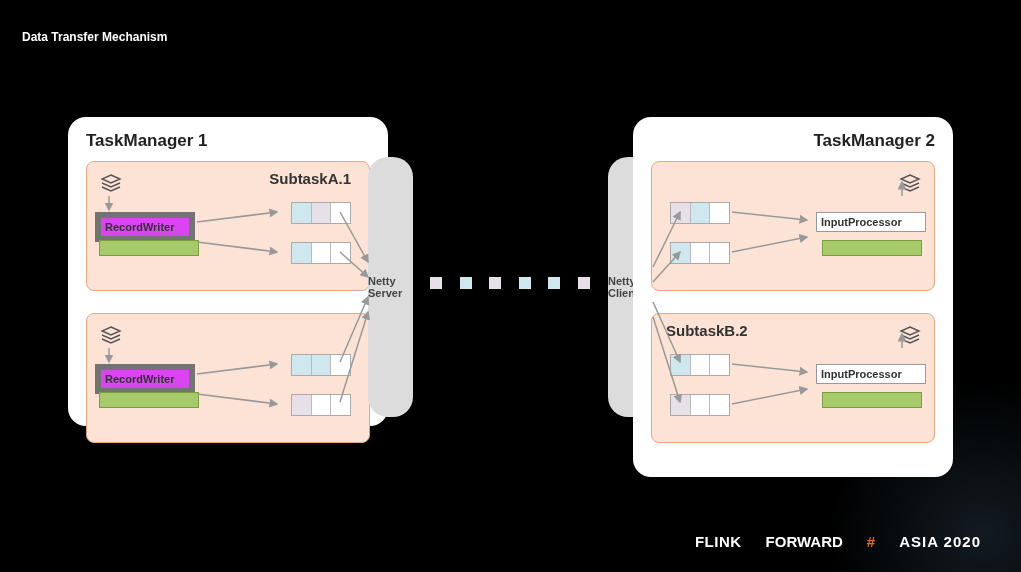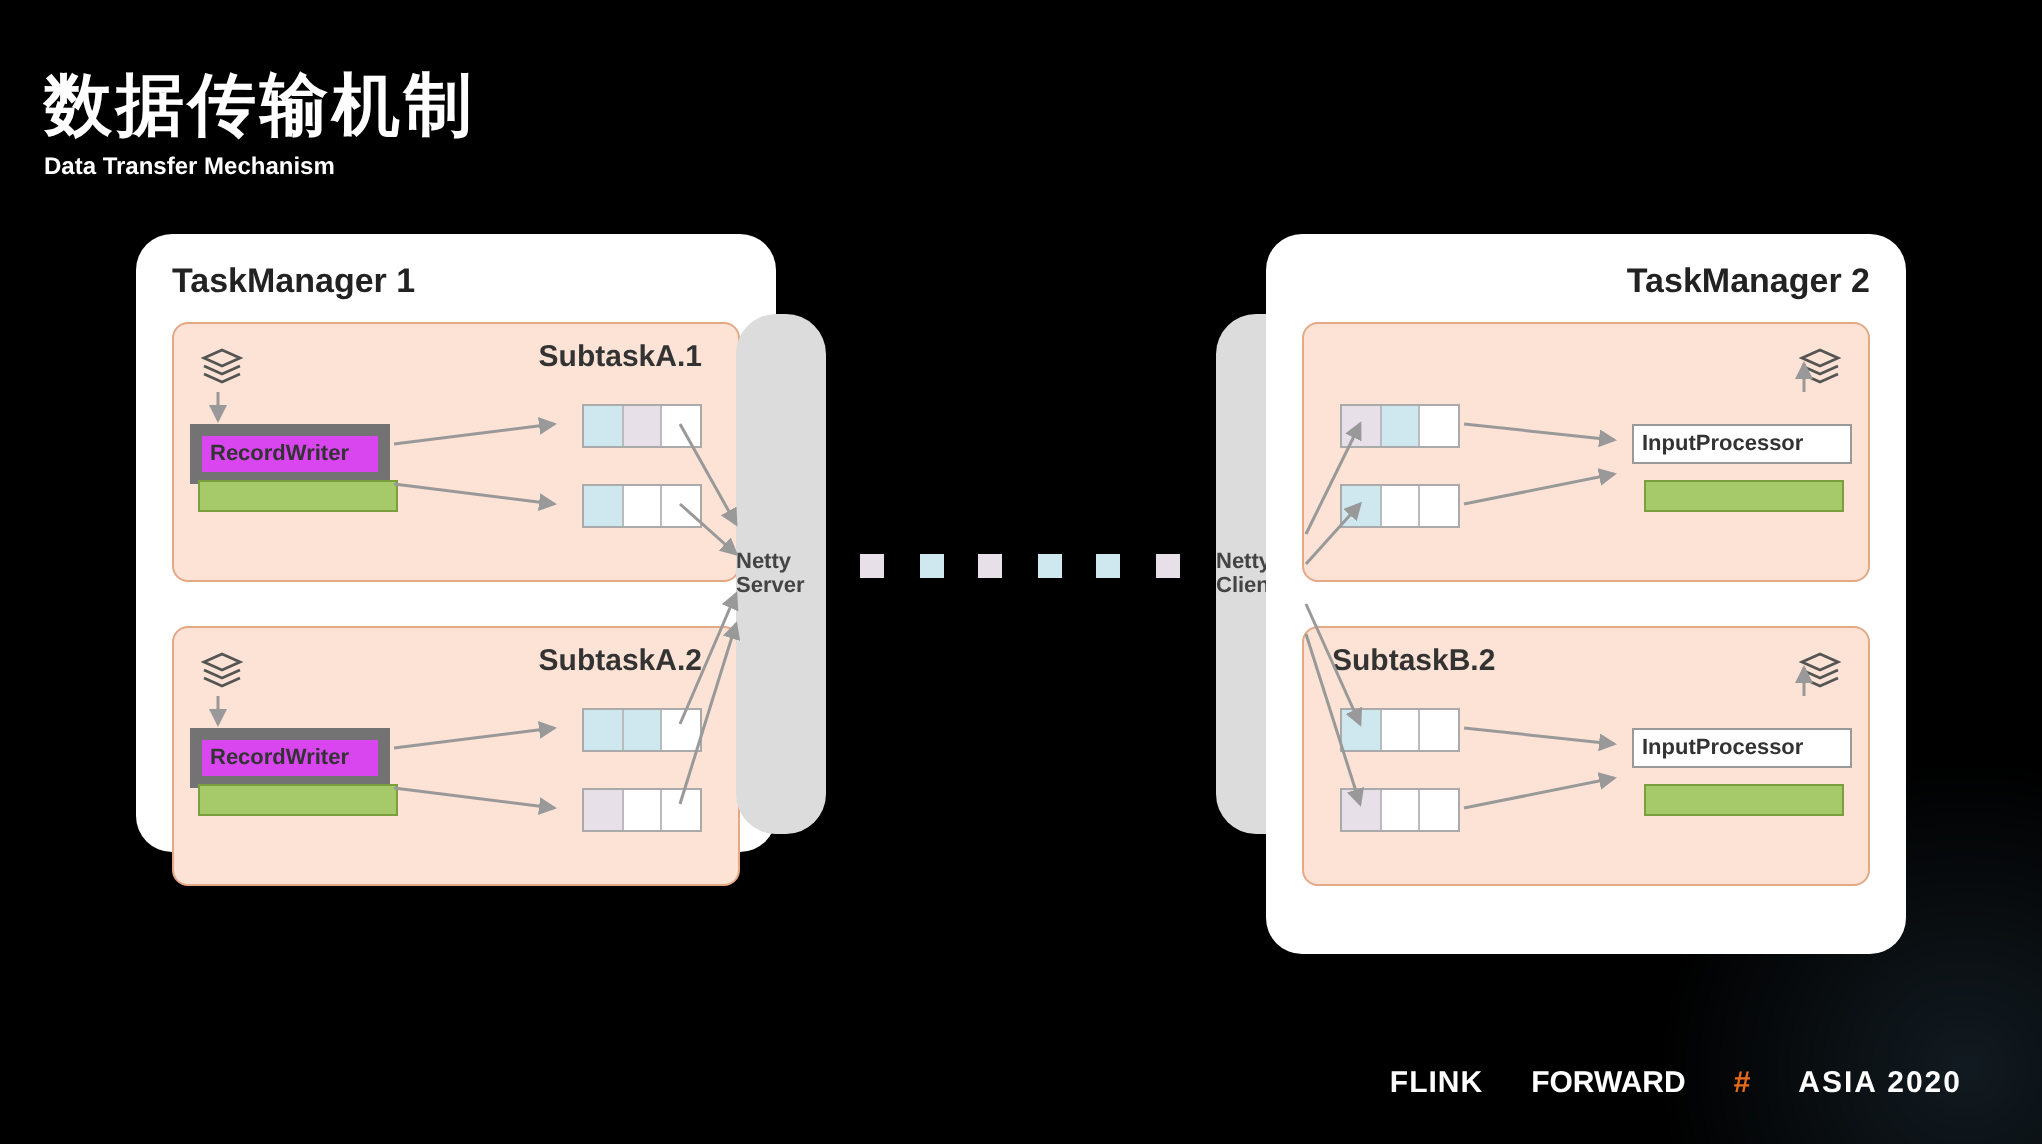--- a/index.html
+++ b/index.html
@@ -113,21 +113,20 @@
   filter: blur(2px);
 }
 svg.arrows { position: absolute; top: 0; left: 0; pointer-events: none; }
 </style>
 </head>
 <body>
 
 <div class="bg-deco"></div>
 
 <div class="title-area">
-  <div class="main-title">数据传输机制</div>
   <div class="sub-title">Data Transfer Mechanism</div>
 </div>
 
 <div class="diagram-area">
 
   <div class="tm-box tm1">
     <div class="tm-label">TaskManager 1</div>
 
     <div class="subtask">
       <svg class="layers-icon" viewBox="0 0 24 24">
@@ -165,21 +164,20 @@
     </div>
 
     <div class="subtask">
       <svg class="layers-icon" viewBox="0 0 24 24">
           <g fill="none" stroke="#555" stroke-width="1.4">
             <path d="M12 3l9 4-9 4-9-4 9-4z"></path>
             <path d="M3 11l9 4 9-4"></path>
             <path d="M3 15l9 4 9-4"></path>
           </g>
         </svg>
-      <div class="subtask-label">SubtaskA.2</div>
       <div class="rec-box">RecordWriter</div>
       <div class="green-bar"></div>
       <div class="buf buf1">
           <div class="cell c-blue"></div>
           <div class="cell c-blue"></div>
           <div class="cell"></div>
         </div>
       <div class="buf buf2">
           <div class="cell c-pale"></div>
           <div class="cell"></div>

